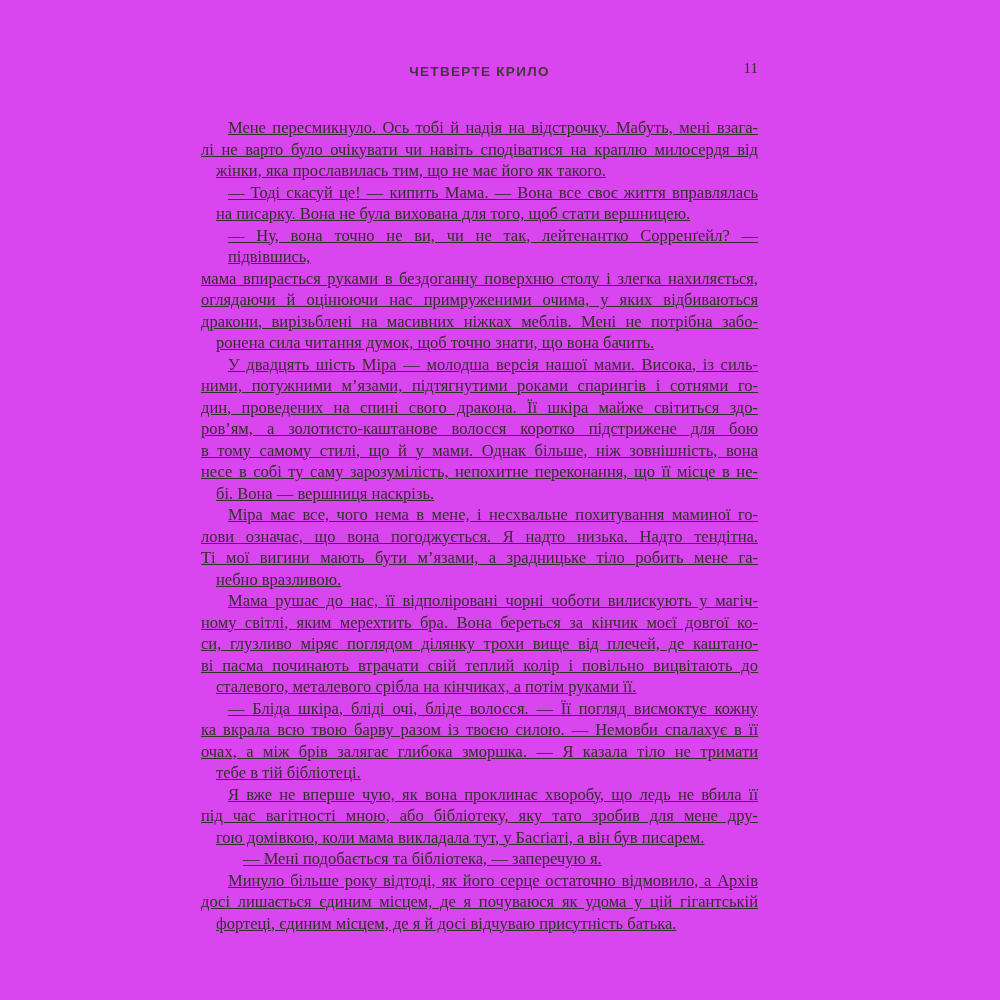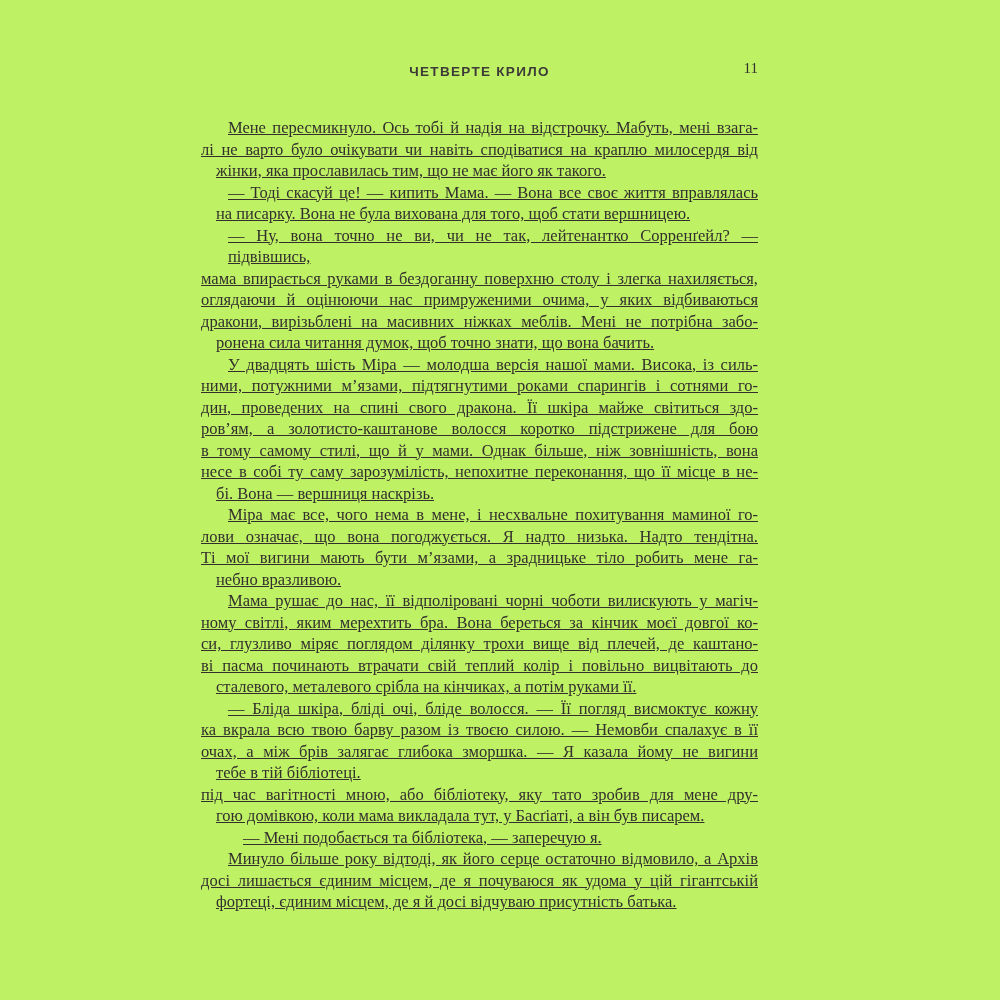--- a/index.html
+++ b/index.html
@@ -1,20 +1,20 @@
 <!DOCTYPE html>
 <html><head>
 <meta charset="utf-8">
 <style>
   html,body { margin:0; padding:0; }
   .page {
     position: relative;
     width: 1000px;
     height: 1000px;
-    background: #bef264;
+    background: #d946ef;
     overflow: hidden;
   }
   .content {
     position: absolute;
     left: 201px;
     top: 64px;
     width: 557px;
   }
   .running-header {
     position: relative;
@@ -99,24 +99,25 @@
         <div class="para">
           <div class="line first">Мама рушає до нас, її відполіровані чорні чоботи вилискують у магіч-</div>
           <div class="line">ному світлі, яким мерехтить бра. Вона береться за кінчик моєї довгої ко-</div>
           <div class="line">си, глузливо міряє поглядом ділянку трохи вище від плечей, де каштано-</div>
           <div class="line">ві пасма починають втрачати свій теплий колір і повільно вицвітають до</div>
           <div class="line last">сталевого, металевого срібла на кінчиках, а потім руками її.</div>
         </div>
         <div class="para">
           <div class="line first">— Бліда шкіра, бліді очі, бліде волосся. — Її погляд висмоктує кожну</div>
           <div class="line">ка вкрала всю твою барву разом із твоєю силою. — Немовби спалахує в її</div>
-          <div class="line">очах, а між брів залягає глибока зморшка. — Я казала йому не вигини</div>
+          <div class="line">очах, а між брів залягає глибока зморшка. — Я казала тіло не тримати</div>
           <div class="line last">тебе в тій бібліотеці.</div>
         </div>
         <div class="para">
+          <div class="line first">Я вже не вперше чую, як вона проклинає хворобу, що ледь не вбила її</div>
           <div class="line">під час вагітності мною, або бібліотеку, яку тато зробив для мене дру-</div>
           <div class="line last">гою домівкою, коли мама викладала тут, у Басґіаті, а він був писарем.</div>
         </div>
         <div class="para">
           <div class="line first last">— Мені подобається та бібліотека, — заперечую я.</div>
         </div>
         <div class="para">
           <div class="line first">Минуло більше року відтоді, як його серце остаточно відмовило, а Архів</div>
           <div class="line">досі лишається єдиним місцем, де я почуваюся як удома у цій гігантській</div>
           <div class="line last">фортеці, єдиним місцем, де я й досі відчуваю присутність батька.</div>

